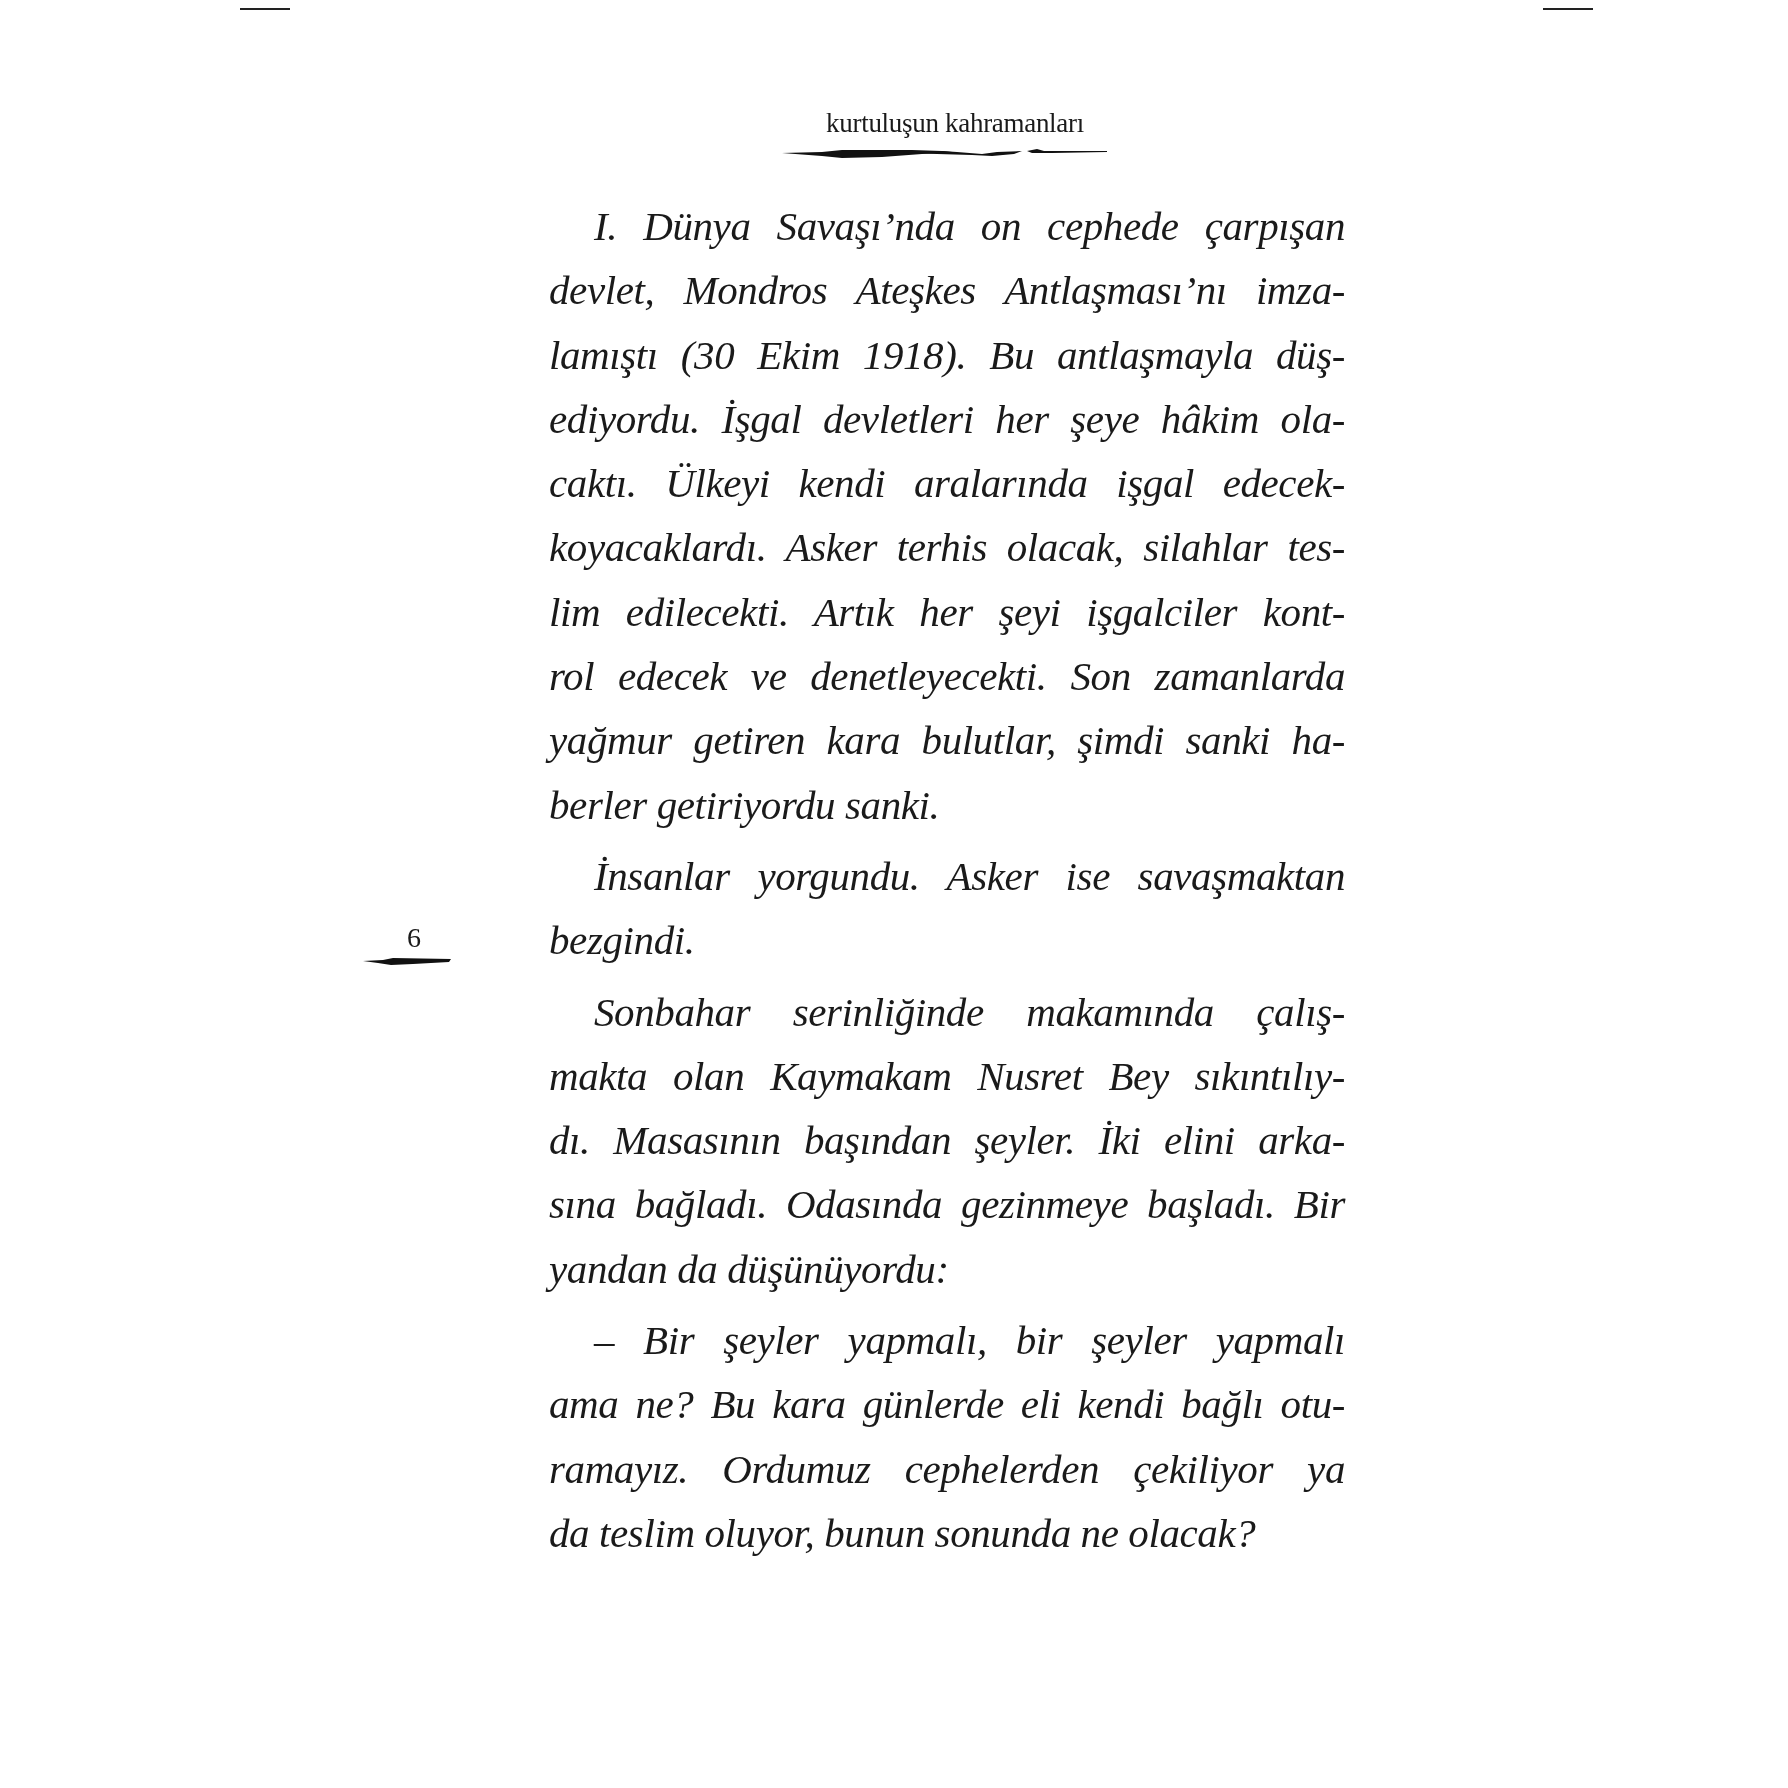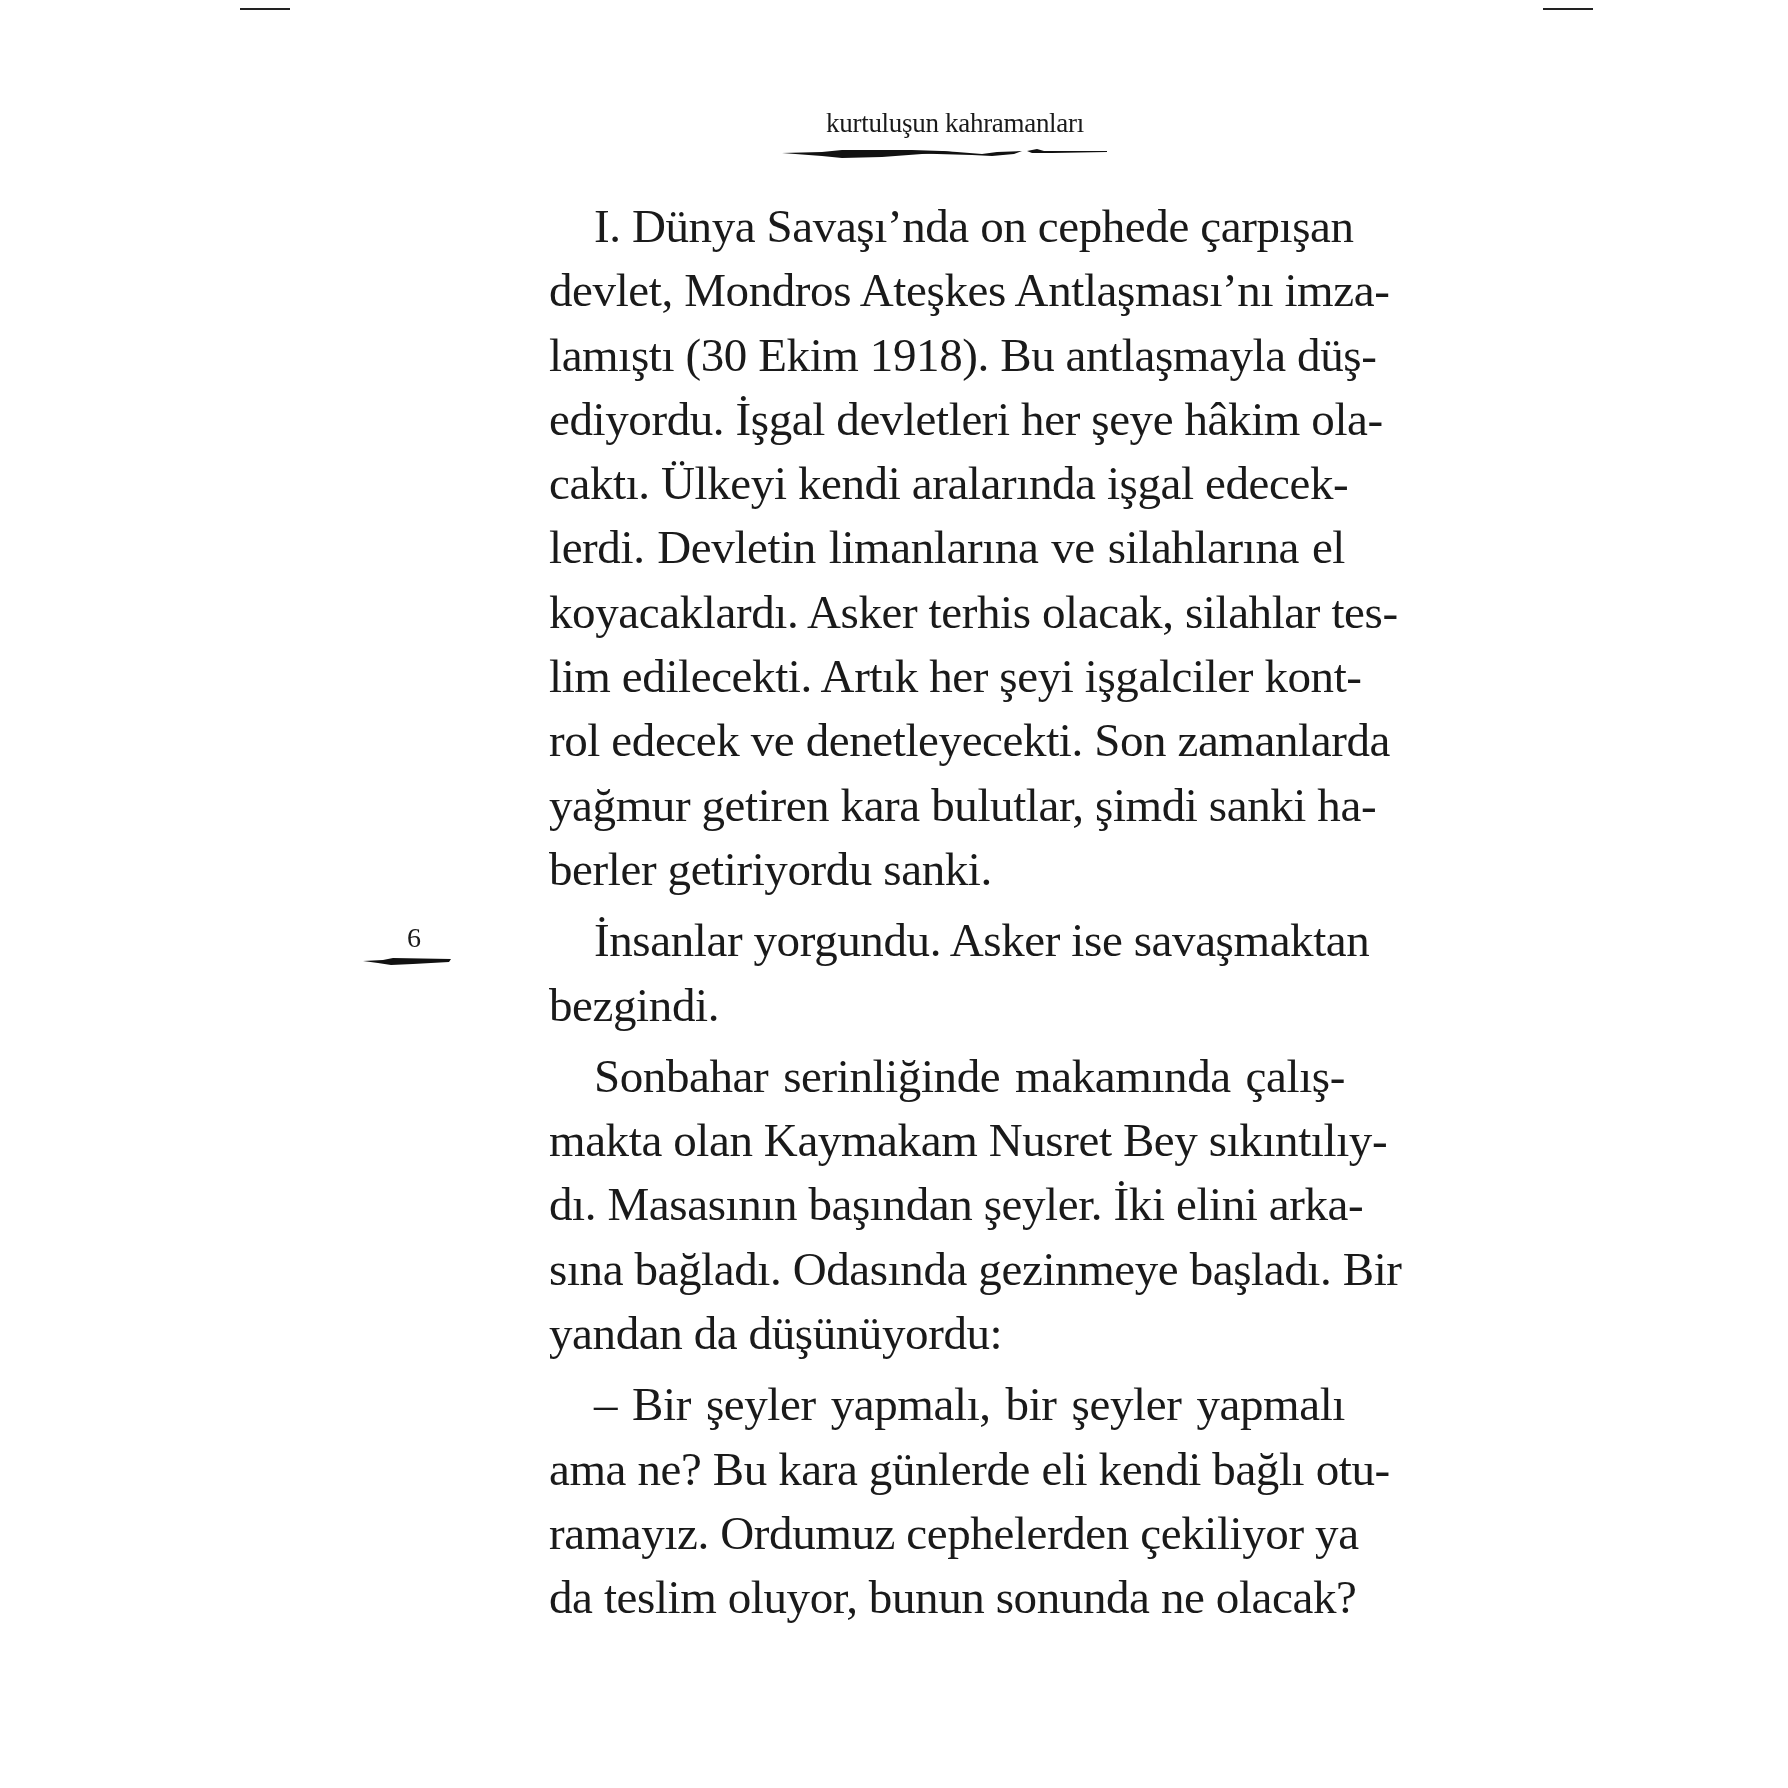--- a/index.html
+++ b/index.html
@@ -62,26 +62,27 @@
     left: 363px;
     width: 88px;
     height: 12px;
   }
 
   .text-block {
     position: absolute;
     top: 194px;
     left: 549px;
     width: 796px;
-    font-size: 47px;
+    font-size: 41px;
     line-height: 64.3px;
     text-align: justify;
     hyphens: manual;
     letter-spacing: -0.4px;
     word-spacing: 0px;
+    font-style: italic;
   }
   .text-block p {
     margin: 0 0 7px 0;
     text-indent: 45px;
   }
   .line {
     display: block;
     text-align: justify;
     text-align-last: justify;
     white-space: nowrap;
@@ -114,21 +115,20 @@
   <path d="M0 5 L20 4 L30 2 L88 3 L86 6 L50 8 L28 9 L15 7 Z" fill="#111"></path>
 </svg>
 
 <div class="text-block">
   <p>
     <span class="line indent">I. Dünya Savaşı’nda on cephede çarpışan</span>
     <span class="line">devlet, Mondros Ateşkes Antlaşması’nı imza-</span>
     <span class="line">lamıştı (30 Ekim 1918). Bu antlaşmayla düş-</span>
     <span class="line">ediyordu. İşgal devletleri her şeye hâkim ola-</span>
     <span class="line">caktı. Ülkeyi kendi aralarında işgal edecek-</span>
-    <span class="line">lerdi. Devletin limanlarına ve silahlarına el</span>
     <span class="line">koyacaklardı. Asker terhis olacak, silahlar tes-</span>
     <span class="line">lim edilecekti. Artık her şeyi işgalciler kont-</span>
     <span class="line">rol edecek ve denetleyecekti. Son zamanlarda</span>
     <span class="line">yağmur getiren kara bulutlar, şimdi sanki ha-</span>
     <span class="line last">berler getiriyordu sanki.</span>
   </p>
   <p>
     <span class="line indent">İnsanlar yorgundu. Asker ise savaşmaktan</span>
     <span class="line last">bezgindi.</span>
   </p>

